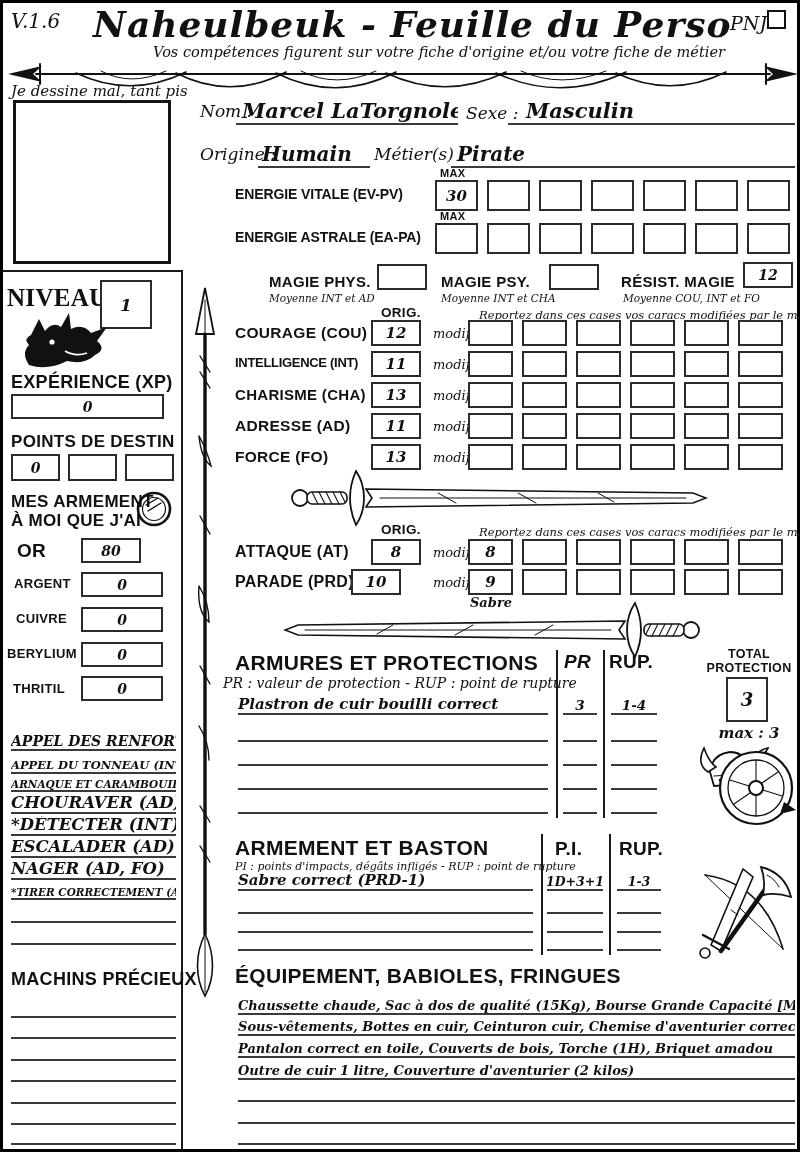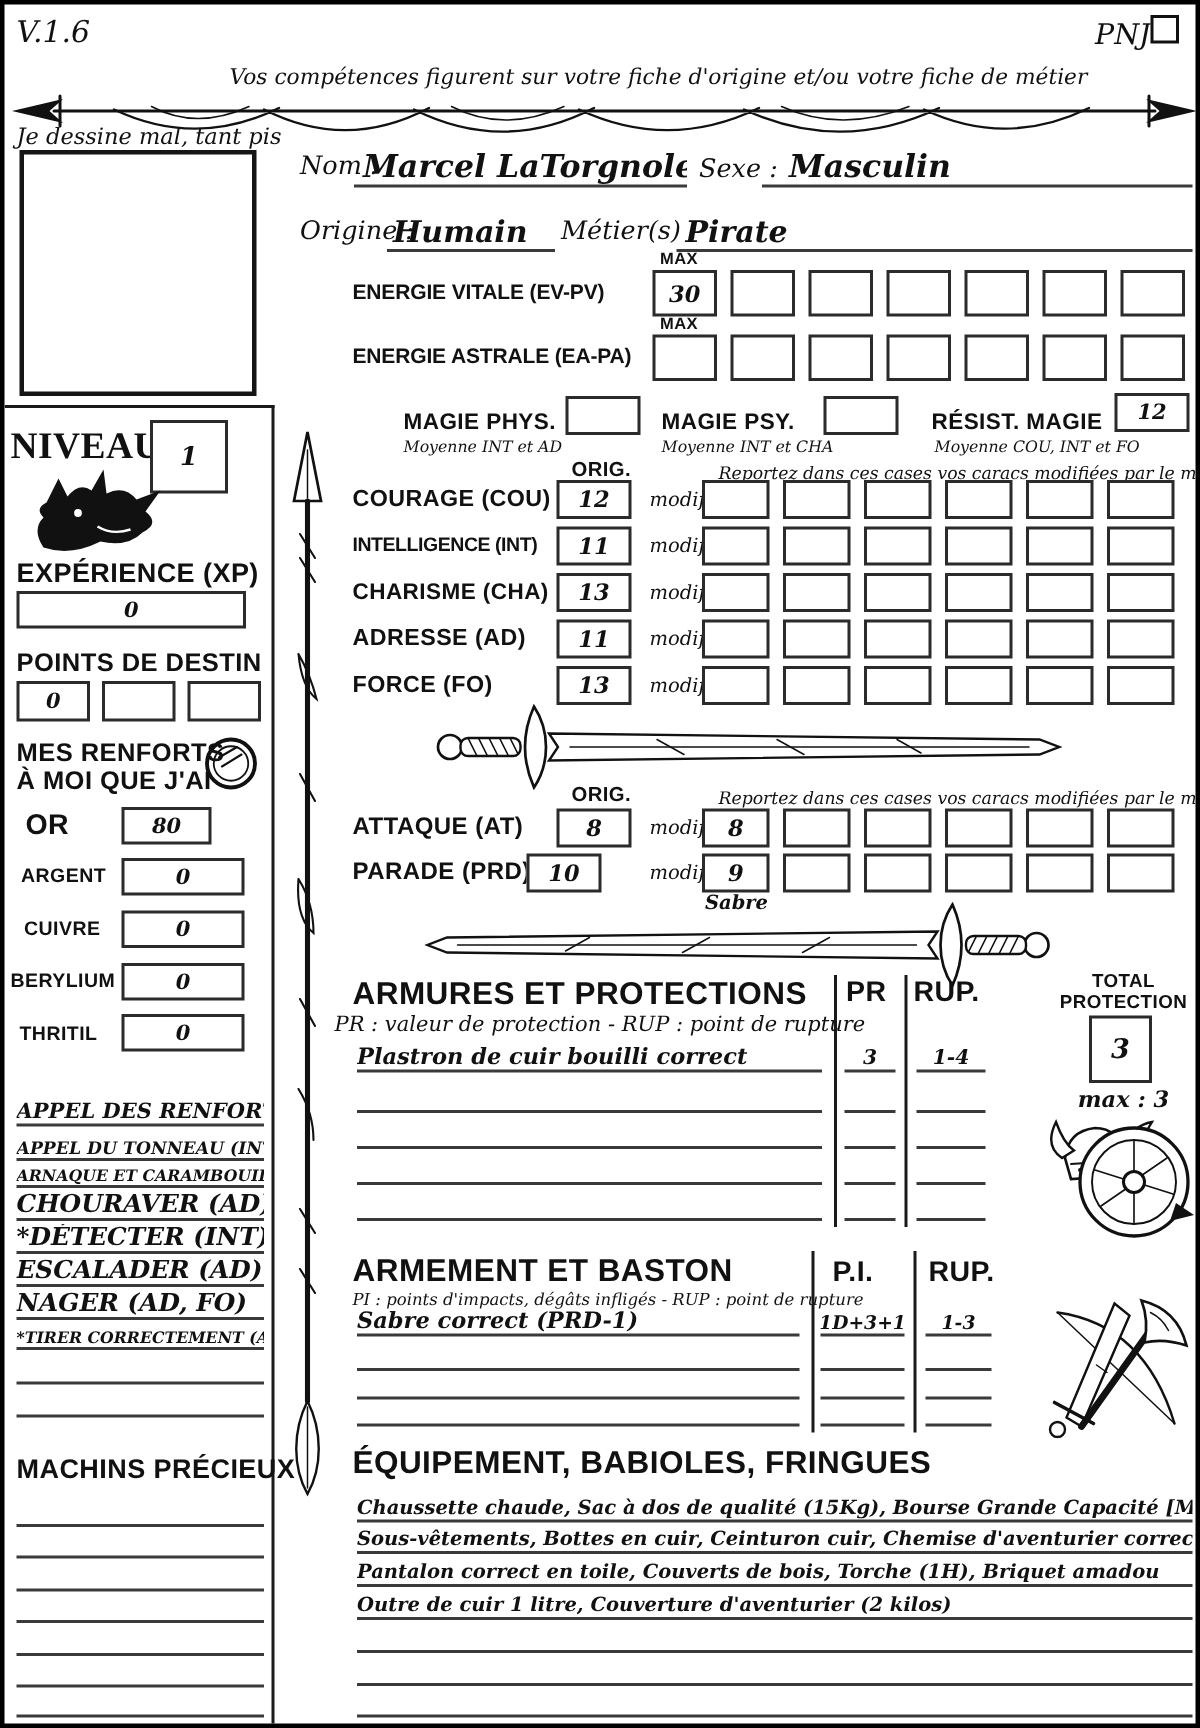--- a/index.html
+++ b/index.html
@@ -20,20 +20,21 @@
   .hline{position:absolute;height:0;border-top:2px solid #1a1a1a;}
   svg{display:block;}
   .ink{stroke:#111;fill:none;stroke-linecap:round;}
 </style>
 </head>
 <body>
 
 <div class="page">
 
   <div class="ser" style="left:8px;top:6px;font-size:20px;">V.1.6</div>
+  <div class="ser" style="left:90px;top:0px;width:620px;text-align:center;font-size:36px;font-weight:700;letter-spacing:1px;white-space:nowrap;">Naheulbeuk - Feuille du Perso</div>
   <div class="ser" style="left:727px;top:9px;font-size:19px;">PNJ</div>
   <div style="position:absolute;left:764px;top:7px;width:19px;height:19px;border:2.5px solid #111;background:#fff;box-sizing:border-box;"></div>
   <div class="ser" style="left:150px;top:41px;width:500px;text-align:center;font-size:14.5px;">Vos compétences figurent sur votre fiche d'origine et/ou votre fiche de métier</div>
 
   <svg class="abs" style="left:3px;top:54px;" width="794" height="34" viewBox="0 0 794 34">
     <line class="ink" x1="30" y1="17" x2="764" y2="17" stroke-width="2"></line>
     <polygon points="2,17 36,9 27,17 36,25" fill="#111"></polygon>
     <line class="ink" x1="34" y1="7" x2="34" y2="27" stroke-width="2"></line>
     <polygon points="792,17 758,9 767,17 758,25" fill="#111"></polygon>
     <line class="ink" x1="760" y1="7" x2="760" y2="27" stroke-width="2"></line>
@@ -76,21 +77,21 @@
   <div class="box" style="left:8px;top:451px;width:49px;height:27px;">
     <span class="hand" style="font-size:14px;">0</span>
   </div>
   <div class="box" style="left:65px;top:451px;width:49px;height:27px;">
     <span class="hand" style="font-size:14px;"></span>
   </div>
   <div class="box" style="left:122px;top:451px;width:49px;height:27px;">
     <span class="hand" style="font-size:14px;"></span>
   </div>
 
-  <div class="disp" style="left:8px;top:489px;font-size:17px;">MES RENFORTS</div>
+  <div class="disp" style="left:8px;top:489px;font-size:17px;">MES ARMEMENT</div>
   <div class="disp" style="left:8px;top:508px;font-size:17px;">À MOI QUE J'AI</div>
   <svg class="abs" style="left:132px;top:487px;" width="38" height="38" viewBox="0 0 38 38">
     <circle class="ink" cx="19" cy="19" r="16" stroke-width="2.6"></circle>
     <circle class="ink" cx="19" cy="19" r="11.5" stroke-width="1.2"></circle>
     <line class="ink" x1="11" y1="15" x2="23" y2="8" stroke-width="1.4"></line>
     <line class="ink" x1="13" y1="21" x2="26" y2="13" stroke-width="1.4"></line>
   </svg>
 
   <div class="disp" style="left:14px;top:537px;font-size:19px;">OR</div>
   <div class="box" style="left:78px;top:535px;width:60px;height:25px;">
@@ -322,21 +323,21 @@
     <rect x="19" y="23" width="40" height="12" rx="5" fill="#fff" stroke="#111" stroke-width="1.6"></rect>
     <path class="ink" stroke-width="1.1" d="M24,23 l6,12 M31,23 l6,12 M38,23 l6,12 M45,23 l6,12 M52,23 l5,10"></path>
     <path d="M68,2 Q56,29 68,56 Q76,44 76,29 Q76,14 68,2 Z" fill="#fff" stroke="#111" stroke-width="1.8"></path>
     <polygon points="78,20 405,24 418,29 405,34 78,38 84,29" fill="#fff" stroke="#111" stroke-width="1.6"></polygon>
     <line class="ink" x1="92" y1="29" x2="398" y2="29" stroke-width="1"></line>
     <path class="ink" stroke-width="1" d="M150,24 l18,10 M230,24 l18,10 M310,24 l16,9"></path>
   </svg>
 
   <div class="disp" style="left:232px;top:648px;font-size:21px;">ARMURES ET PROTECTIONS</div>
   <div class="ser it" style="left:220px;top:672px;font-size:14px;">PR : valeur de protection - RUP : point de rupture</div>
-  <div class="disp" style="left:561px;top:648px;font-size:19px;">PR</div>
+  <div class="disp" style="left:561px;top:648px;font-size:19px;font-style:italic;">PR</div>
   <div class="disp" style="left:606px;top:648px;font-size:19px;">RUP.</div>
   <div class="vline" style="left:553px;top:647px;height:168px;"></div>
   <div class="vline" style="left:600px;top:647px;height:168px;"></div>
 
   <div class="wline" style="left:235px;top:688px;width:310px;height:24px;">
     <span class="hand" style="font-size:15px;">Plastron de cuir bouilli correct</span>
     </div>
   <div class="wline" style="left:560px;top:688px;width:34px;height:24px;justify-content:center;">
     <span class="hand" style="font-size:13.5px;">3</span>
     </div>

